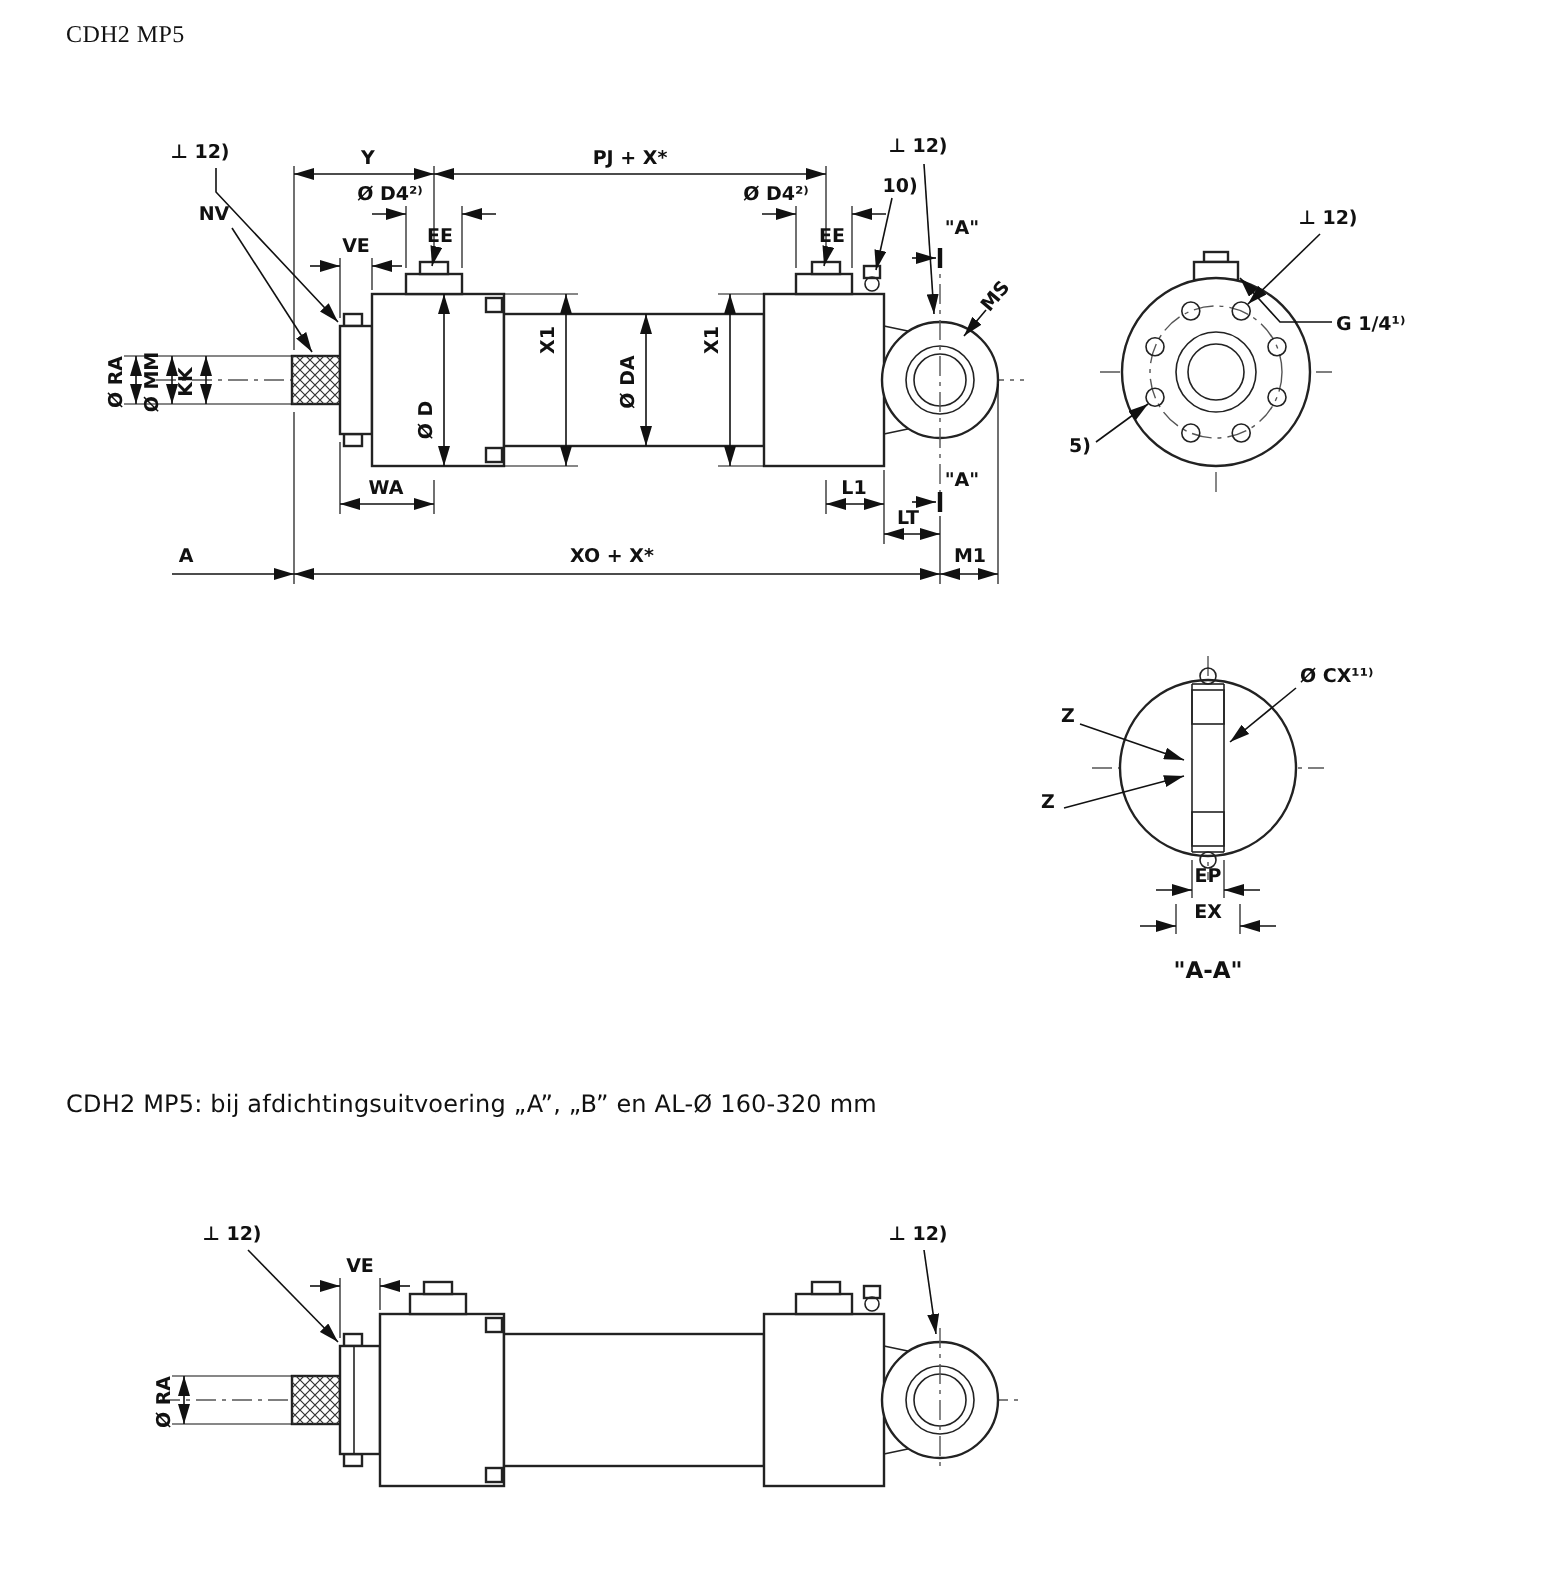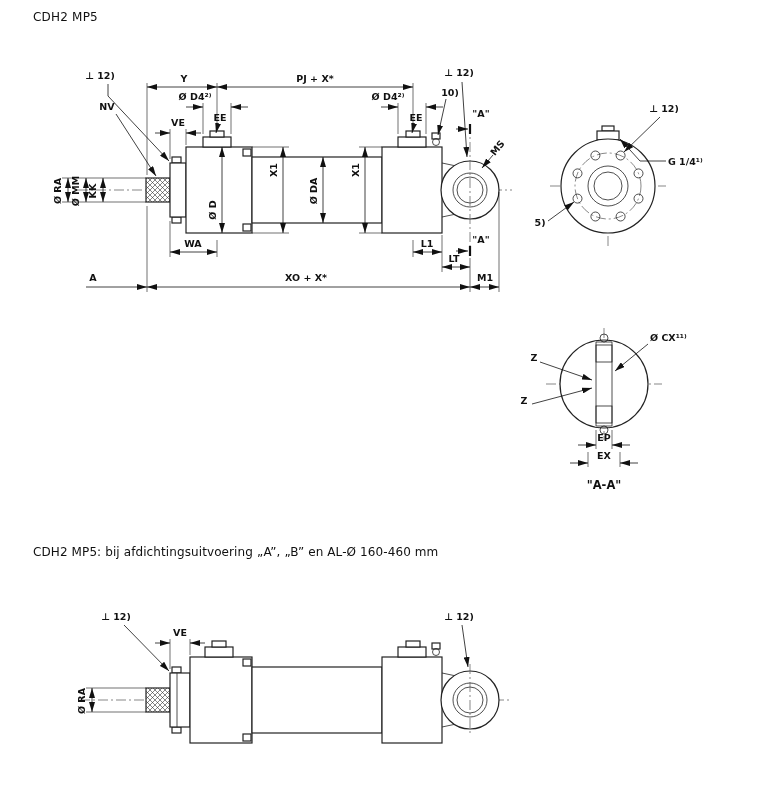--- a/index.html
+++ b/index.html
@@ -1,40 +1,40 @@
 <!DOCTYPE html>
 <html><head>
 <meta charset="utf-8">
 <style>
   html,body { margin:0; padding:0; background:#ffffff; }
   .canvas {
     position:relative; width:780px; height:787px; background:#ffffff;
     font-family:"DejaVu Sans","Liberation Sans",sans-serif; color:#111;
     overflow:hidden;
   }
-  .title    { position:absolute; left:33px; top:10px;  font-size:12px; letter-spacing:.2px; }
+  .title    { position:absolute; left:33px; top:10px;  font-size:12px; letter-spacing:.2px;font-family:Liberation Serif, serif; }
   .subtitle { position:absolute; left:33px; top:545px; font-size:12px; letter-spacing:.1px; }
   svg { position:absolute; left:0; top:0; }
   svg text { font-family:"DejaVu Sans","Liberation Sans",sans-serif; font-size:9.5px; font-weight:bold; fill:#111; }
   svg text.big { font-size:11.5px; }
   .part { fill:#ffffff; stroke:#222; stroke-width:1.2; }
   .thin { fill:none; stroke:#222; stroke-width:0.8; }
   .cl   { fill:none; stroke:#555; stroke-width:0.7; stroke-dasharray:10 3 2 3; }
   .dim  { fill:none; stroke:#111; stroke-width:0.8; }
   .ext  { fill:none; stroke:#111; stroke-width:0.6; }
   .lead { fill:none; stroke:#111; stroke-width:0.8; }
   .sec  { fill:none; stroke:#111; stroke-width:2.2; }
 </style>
 </head>
 <body>
 
 <div class="canvas">
 
   <div class="title">CDH2 MP5</div>
-  <div class="subtitle">CDH2 MP5: bij afdichtingsuitvoering „A”, „B” en AL-Ø 160-460 mm</div>
+  <div class="subtitle">CDH2 MP5: bij afdichtingsuitvoering „A”, „B” en AL-Ø 160-320 mm</div>
 
   <svg width="780" height="787" viewBox="0 0 780 787">
     <defs>
       <marker id="arw" viewBox="0 0 10 6" refX="10" refY="3" markerWidth="10" markerHeight="6" orient="auto-start-reverse" markerUnits="userSpaceOnUse">
         <path d="M0,0 L10,3 L0,6 Z" fill="#111"></path>
       </marker>
       <pattern id="xh" width="5" height="5" patternUnits="userSpaceOnUse">
         <path d="M0,5 L5,0 M0,0 L5,5" stroke="#333" stroke-width="0.6"></path>
       </pattern>
       <pattern id="h45" width="5" height="5" patternUnits="userSpaceOnUse">

